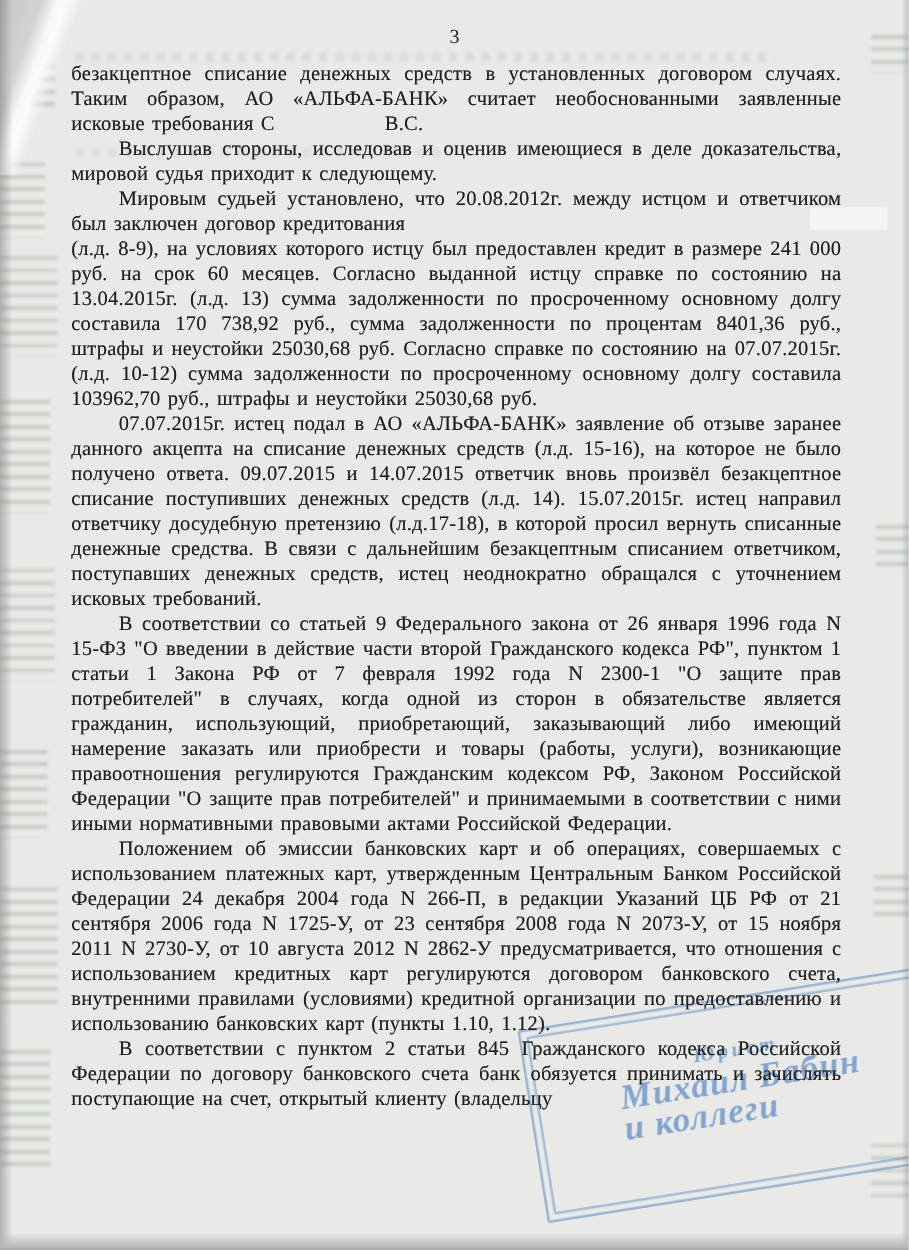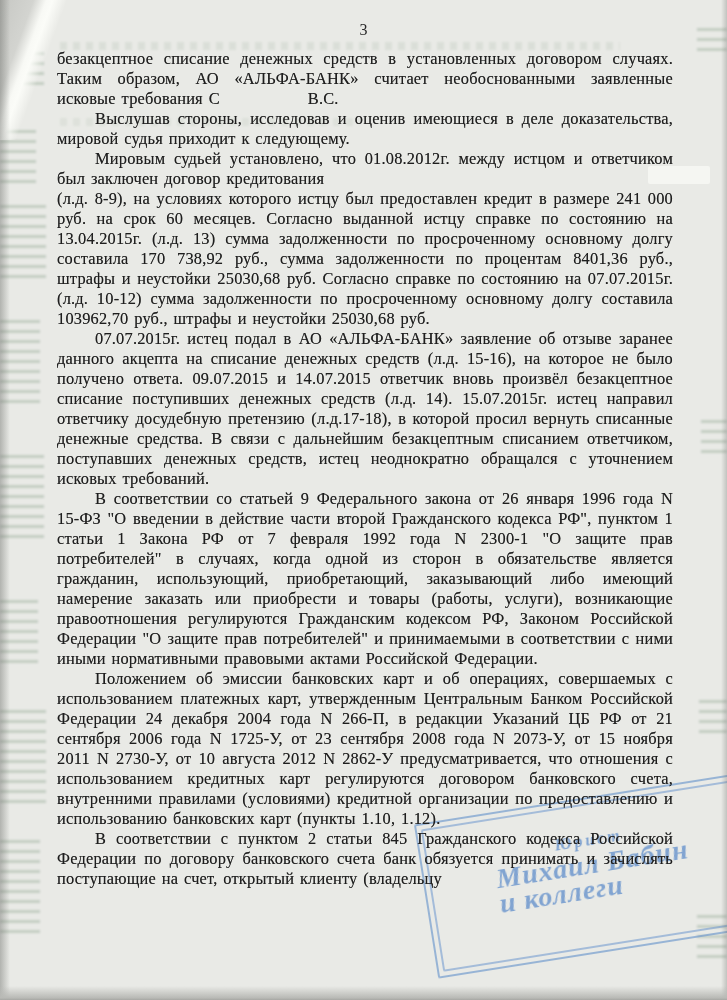--- a/index.html
+++ b/index.html
@@ -121,21 +121,21 @@
     <div class="stamp-text">
       <div class="stamp-line1">Юрист</div>
       <div class="stamp-line2">Михаил Бабин</div>
       <div class="stamp-line3">и коллеги</div>
     </div>
   </div>
 
   <div class="doc-body">
     <p><span>безакцептное списание денежных средств в установленных договором случаях. Таким образом, АО «АЛЬФА-БАНК» считает необоснованными заявленные исковые требования С</span><span class="redaction-gap"></span><span>В.С.</span></p>
     <p class="indent">Выслушав стороны, исследовав и оценив имеющиеся в деле доказательства, мировой судья приходит к следующему.</p>
-    <p class="indent">Мировым судьей установлено, что 01.08.2012г. между истцом и ответчиком был заключен договор кредитования</p>
+    <p class="indent">Мировым судьей установлено, что 20.08.2012г. между истцом и ответчиком был заключен договор кредитования</p>
     <p>(л.д. 8-9), на условиях которого истцу был предоставлен кредит в размере 241 000 руб. на срок 60 месяцев. Согласно выданной истцу справке по состоянию на 13.04.2015г. (л.д. 13) сумма задолженности по просроченному основному долгу составила 170 738,92 руб., сумма задолженности по процентам 8401,36 руб., штрафы и неустойки 25030,68 руб. Согласно справке по состоянию на 07.07.2015г. (л.д. 10-12) сумма задолженности по просроченному основному долгу составила 103962,70 руб., штрафы и неустойки 25030,68 руб.</p>
     <p class="indent">07.07.2015г. истец подал в АО «АЛЬФА-БАНК» заявление об отзыве заранее данного акцепта на списание денежных средств (л.д. 15-16), на которое не было получено ответа. 09.07.2015 и 14.07.2015 ответчик вновь произвёл безакцептное списание поступивших денежных средств (л.д. 14). 15.07.2015г. истец направил ответчику досудебную претензию (л.д.17-18), в которой просил вернуть списанные денежные средства. В связи с дальнейшим безакцептным списанием ответчиком, поступавших денежных средств, истец неоднократно обращался с уточнением исковых требований.</p>
     <p class="indent">В соответствии со статьей 9 Федерального закона от 26 января 1996 года N 15-ФЗ "О введении в действие части второй Гражданского кодекса РФ", пунктом 1 статьи 1 Закона РФ от 7 февраля 1992 года N 2300-1 "О защите прав потребителей" в случаях, когда одной из сторон в обязательстве является гражданин, использующий, приобретающий, заказывающий либо имеющий намерение заказать или приобрести и товары (работы, услуги), возникающие правоотношения регулируются Гражданским кодексом РФ, Законом Российской Федерации "О защите прав потребителей" и принимаемыми в соответствии с ними иными нормативными правовыми актами Российской Федерации.</p>
     <p class="indent">Положением об эмиссии банковских карт и об операциях, совершаемых с использованием платежных карт, утвержденным Центральным Банком Российской Федерации 24 декабря 2004 года N 266-П, в редакции Указаний ЦБ РФ от 21 сентября 2006 года N 1725-У, от 23 сентября 2008 года N 2073-У, от 15 ноября 2011 N 2730-У, от 10 августа 2012 N 2862-У предусматривается, что отношения с использованием кредитных карт регулируются договором банковского счета, внутренними правилами (условиями) кредитной организации по предоставлению и использованию банковских карт (пункты 1.10, 1.12).</p>
     <p class="indent">В соответствии с пунктом 2 статьи 845 Гражданского кодекса Российской Федерации по договору банковского счета банк обязуется принимать и зачислять поступающие на счет, открытый клиенту (владельцу</p>
   </div>
 
   <div class="corner-crease"></div>
   <div class="edge-left"></div>
   <div class="edge-right"></div>

